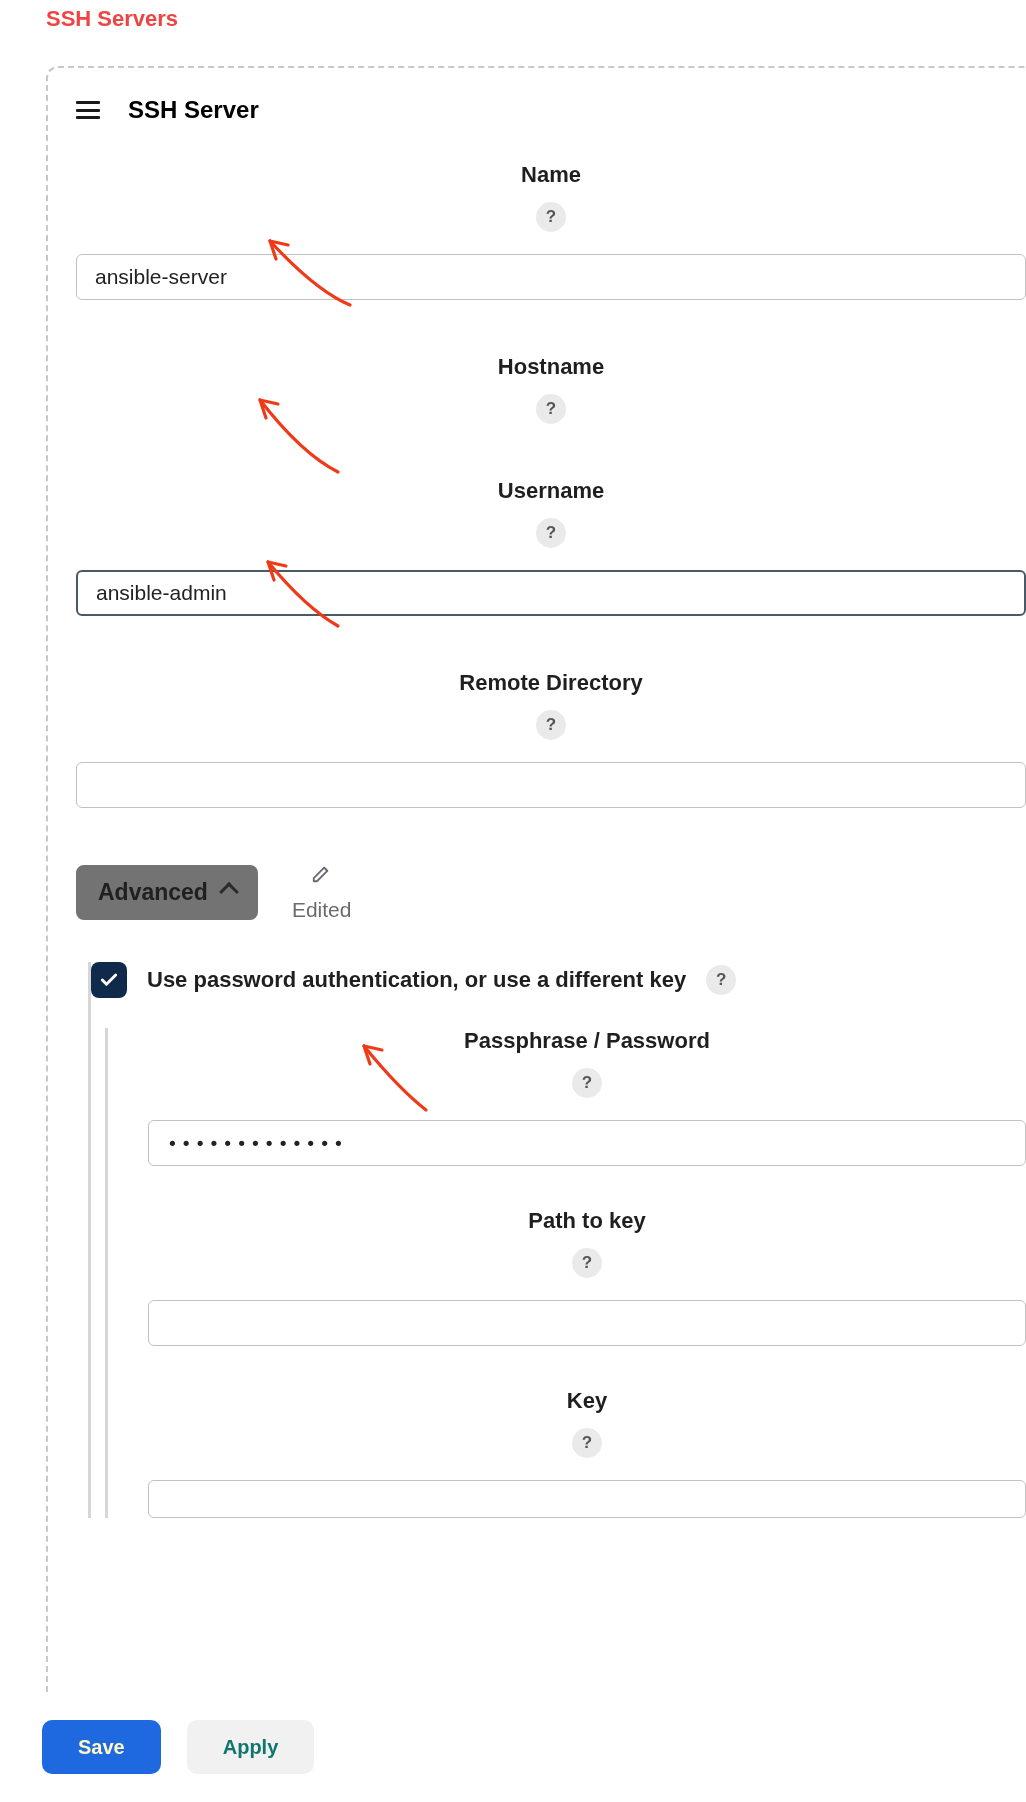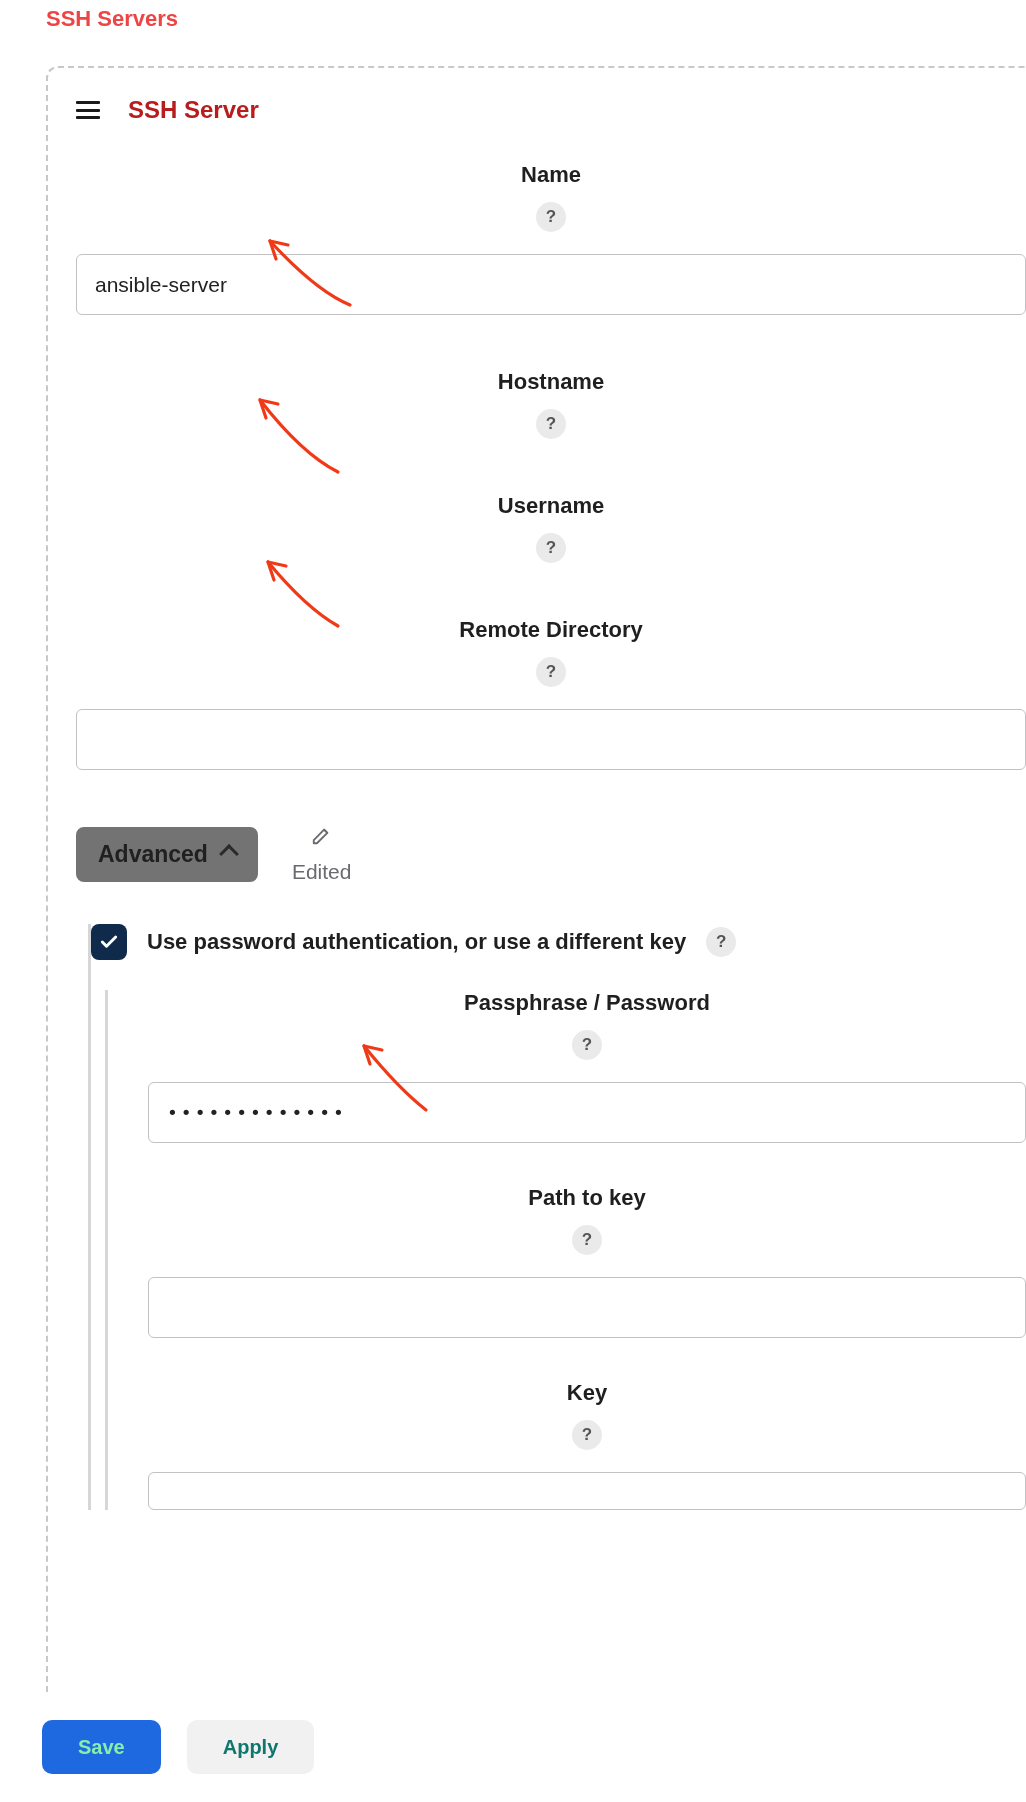--- a/index.html
+++ b/index.html
@@ -51,21 +51,21 @@
   .drag-icon span {
     height: 3px;
     background: #1a1a1a;
     display: block;
     border-radius: 1px;
   }
 
   .server-title {
     font-size: 24px;
     font-weight: 700;
-    color: #b91c1c;
+    color: #000000;
   }
 
   .field-group { margin-bottom: 54px; }
   .field-group-tight { margin-bottom: 42px; }
 
   .label-row {
     display: flex;
     align-items: center;
     gap: 14px;
     margin-bottom: 22px;
@@ -86,21 +86,21 @@
     font-size: 17px;
     font-weight: 700;
     display: inline-flex;
     align-items: center;
     justify-content: center;
     cursor: pointer;
   }
 
   .text-input {
     width: 100%;
-    height: 61px;
+    height: 46px;
     border: 1px solid #c2c2c4;
     border-radius: 6px;
     padding: 0 18px;
     font-size: 21px;
     color: #222;
     outline: none;
     background: #fff;
   }
   .text-input.focused {
     border: 2px solid #4a5968;
@@ -189,21 +189,21 @@
   }
   .btn {
     height: 54px;
     padding: 0 36px;
     border-radius: 10px;
     border: none;
     font-size: 20px;
     font-weight: 600;
     cursor: pointer;
   }
-  .btn-primary { background: #1f69e0; color: #86efac; }
+  .btn-primary { background: #1f69e0; color: #fef9c3; }
   .btn-secondary { background: #f1f1f1; color: #0f766e; }
 
   .annotation-arrow { position: absolute; pointer-events: none; }
 </style>
 </head>
 <body>
 
 <div class="section-title">SSH Servers</div>
 
 <div class="dashed-panel">
@@ -230,20 +230,21 @@
       <span class="label">Hostname</span>
       <span class="help-badge">?</span>
     </div>
   </div>
 
   <div class="field-group">
     <div class="label-row">
       <span class="label">Username</span>
       <span class="help-badge">?</span>
     </div>
+    <input class="text-input focused" type="text" value="ansible-admin" style="">
   </div>
 
   <div class="field-group">
     <div class="label-row">
       <span class="label">Remote Directory</span>
       <span class="help-badge">?</span>
     </div>
     <input class="text-input" type="text" value="" style="">
   </div>
 

